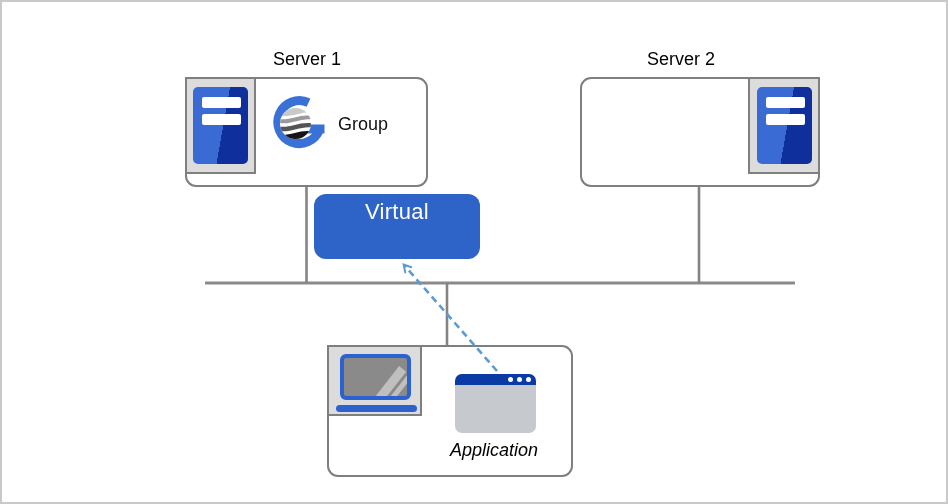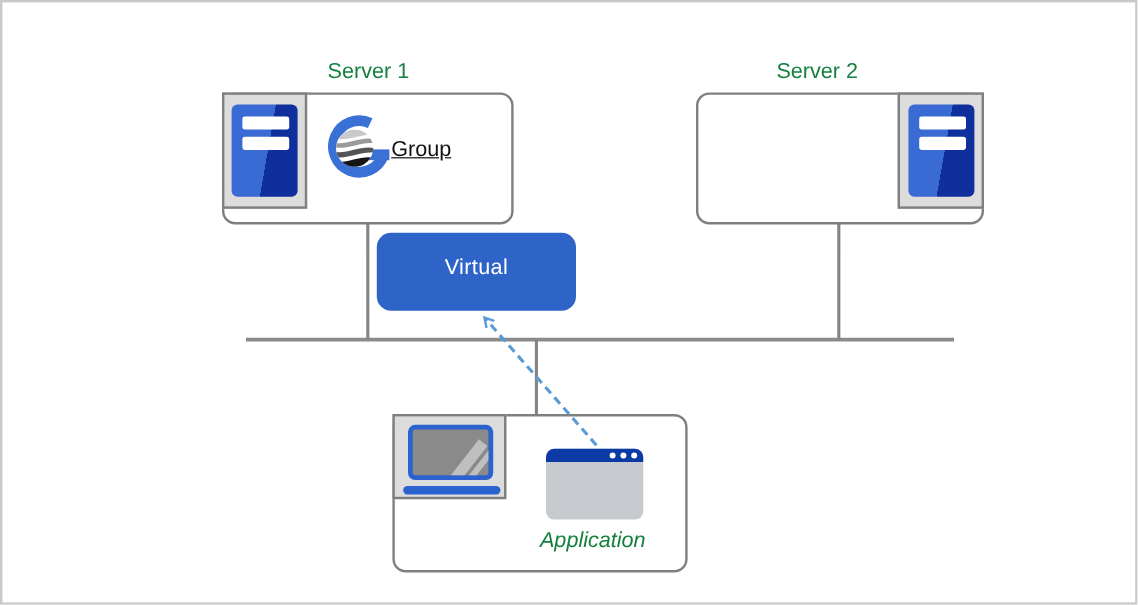--- a/index.html
+++ b/index.html
@@ -11,21 +11,21 @@
   svg.layer{position:absolute;left:0;top:0;width:948px;height:504px;pointer-events:none;}
   .wires{z-index:1;}
   .arrow-layer{z-index:8;}
 
   .node-box{
     position:absolute;background:#ffffff;border:2.5px solid #7f7f7f;
     border-radius:11px;box-sizing:border-box;z-index:2;
   }
   .node-label{
     position:absolute;width:200px;text-align:center;font-size:18px;
-    line-height:22px;color:#15803d;z-index:5;white-space:nowrap;
+    line-height:22px;color:#000000;z-index:5;white-space:nowrap;
   }
 
   .icon-frame{
     position:absolute;background:#dcdcdc;border:2px solid #7f7f7f;
     box-sizing:border-box;z-index:3;
   }
   
   .tower{
     position:absolute;left:6px;top:8px;width:55px;height:77px;border-radius:5px;
     background:linear-gradient(100deg,#3a6ad3 54%,#0f2f9c 54%);
@@ -53,26 +53,26 @@
     position:absolute;left:0;top:0;width:81px;height:11px;background:#0b3aa5;
     border-radius:7px 7px 0 0;
   }
   .app-titlebar .dot{position:absolute;top:3px;width:5px;height:5px;border-radius:50%;background:#ffffff;}
   .app-titlebar .d1{left:53px;} .app-titlebar .d2{left:62px;} .app-titlebar .d3{left:71px;}
 
   
   .vcn{
     position:absolute;left:312px;top:192px;width:166px;height:65px;border-radius:12px;
     background:#2e63c7;color:#ffffff;z-index:4;text-align:center;
-    font-size:18px;line-height:27px;padding-top:15px;box-sizing:border-box;
+    font-size:22px;line-height:27px;padding-top:4px;box-sizing:border-box;
     letter-spacing:0.3px;
   }
 
   .group-logo{position:absolute;left:269px;top:93px;z-index:3;}
-  .group-label{position:absolute;left:324px;top:111px;font-size:18px;line-height:22px;z-index:3;white-space:nowrap;text-decoration:underline;}
+  .group-label{position:absolute;left:336px;top:111px;font-size:18px;line-height:22px;z-index:3;white-space:nowrap;}
 </style>
 </head>
 <body>
 
 <div class="stage">
 
   <svg class="layer wires" viewBox="0 0 948 504">
     <line x1="203" y1="281" x2="793" y2="281" stroke="#8a8a8a" stroke-width="3"></line>
     <line x1="304.5" y1="184" x2="304.5" y2="281" stroke="#848484" stroke-width="2.6"></line>
     <line x1="697" y1="184" x2="697" y2="281" stroke="#848484" stroke-width="2.6"></line>

